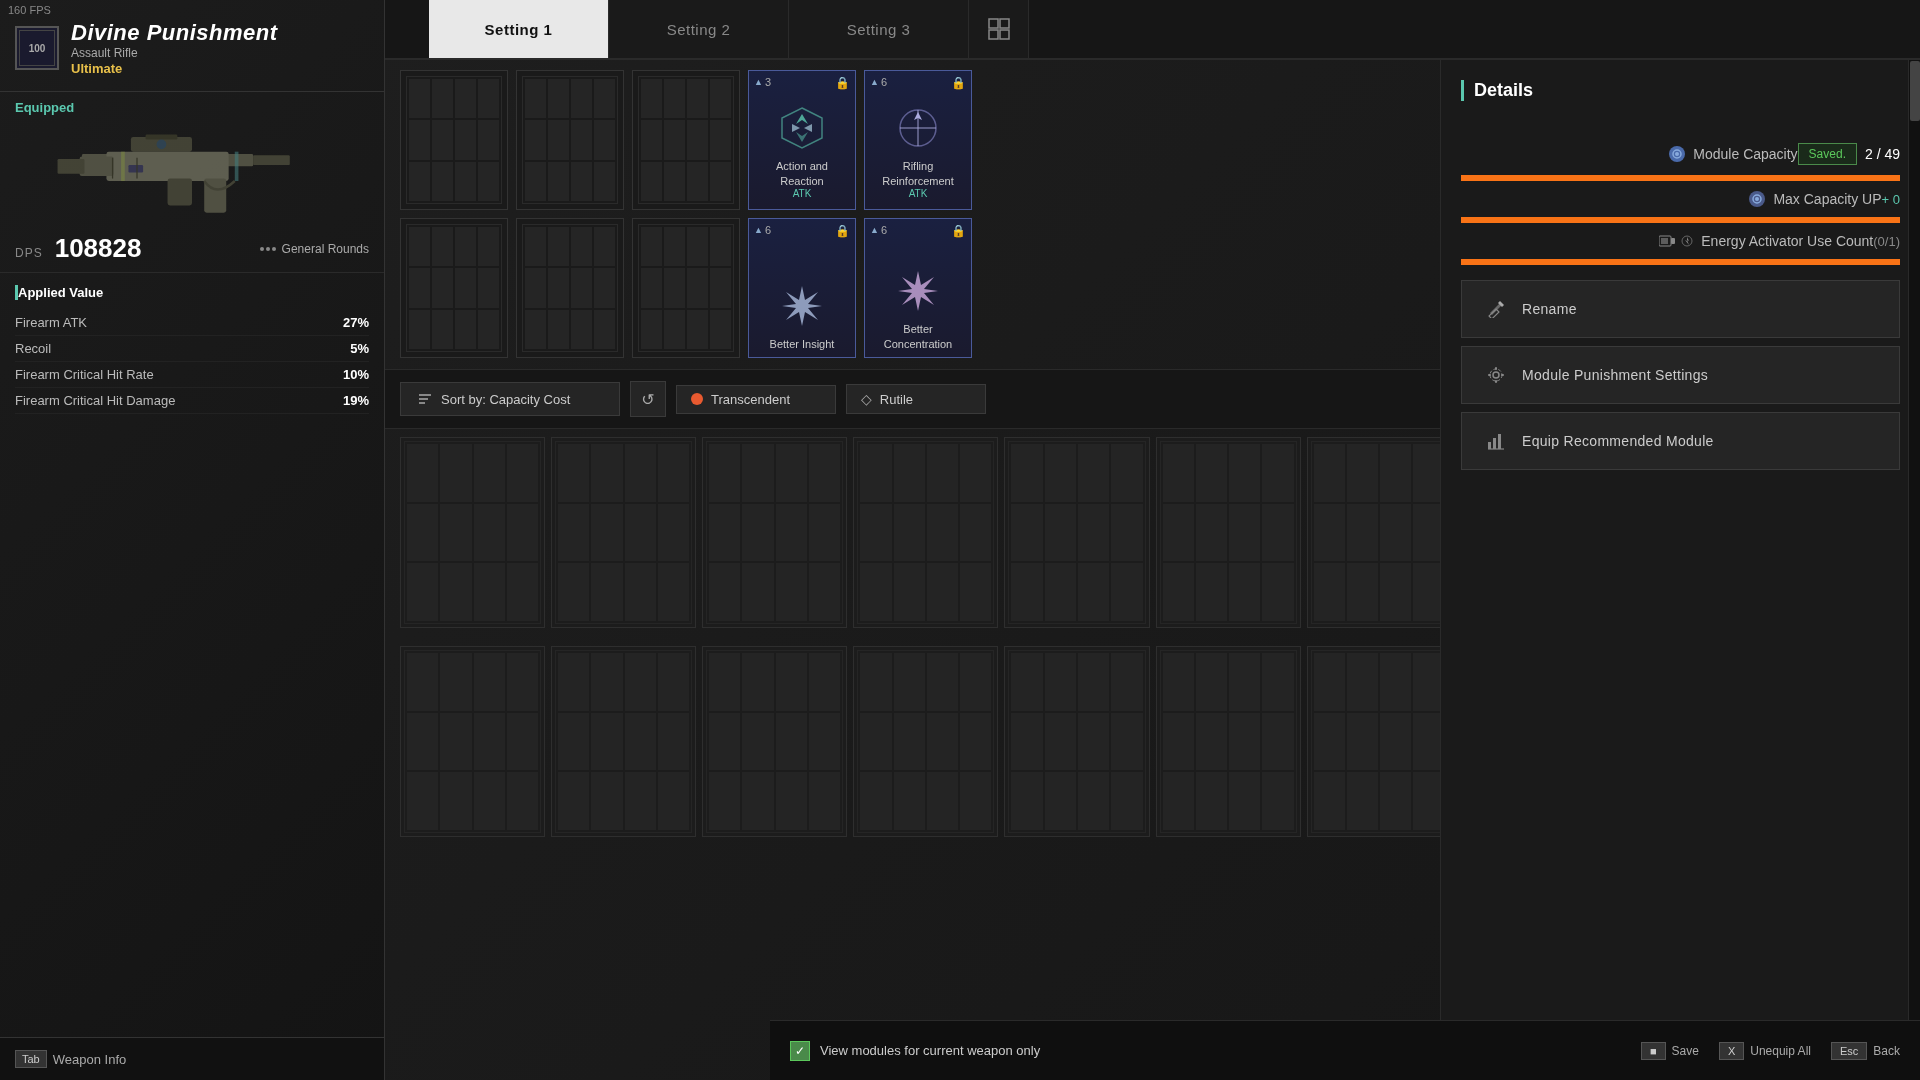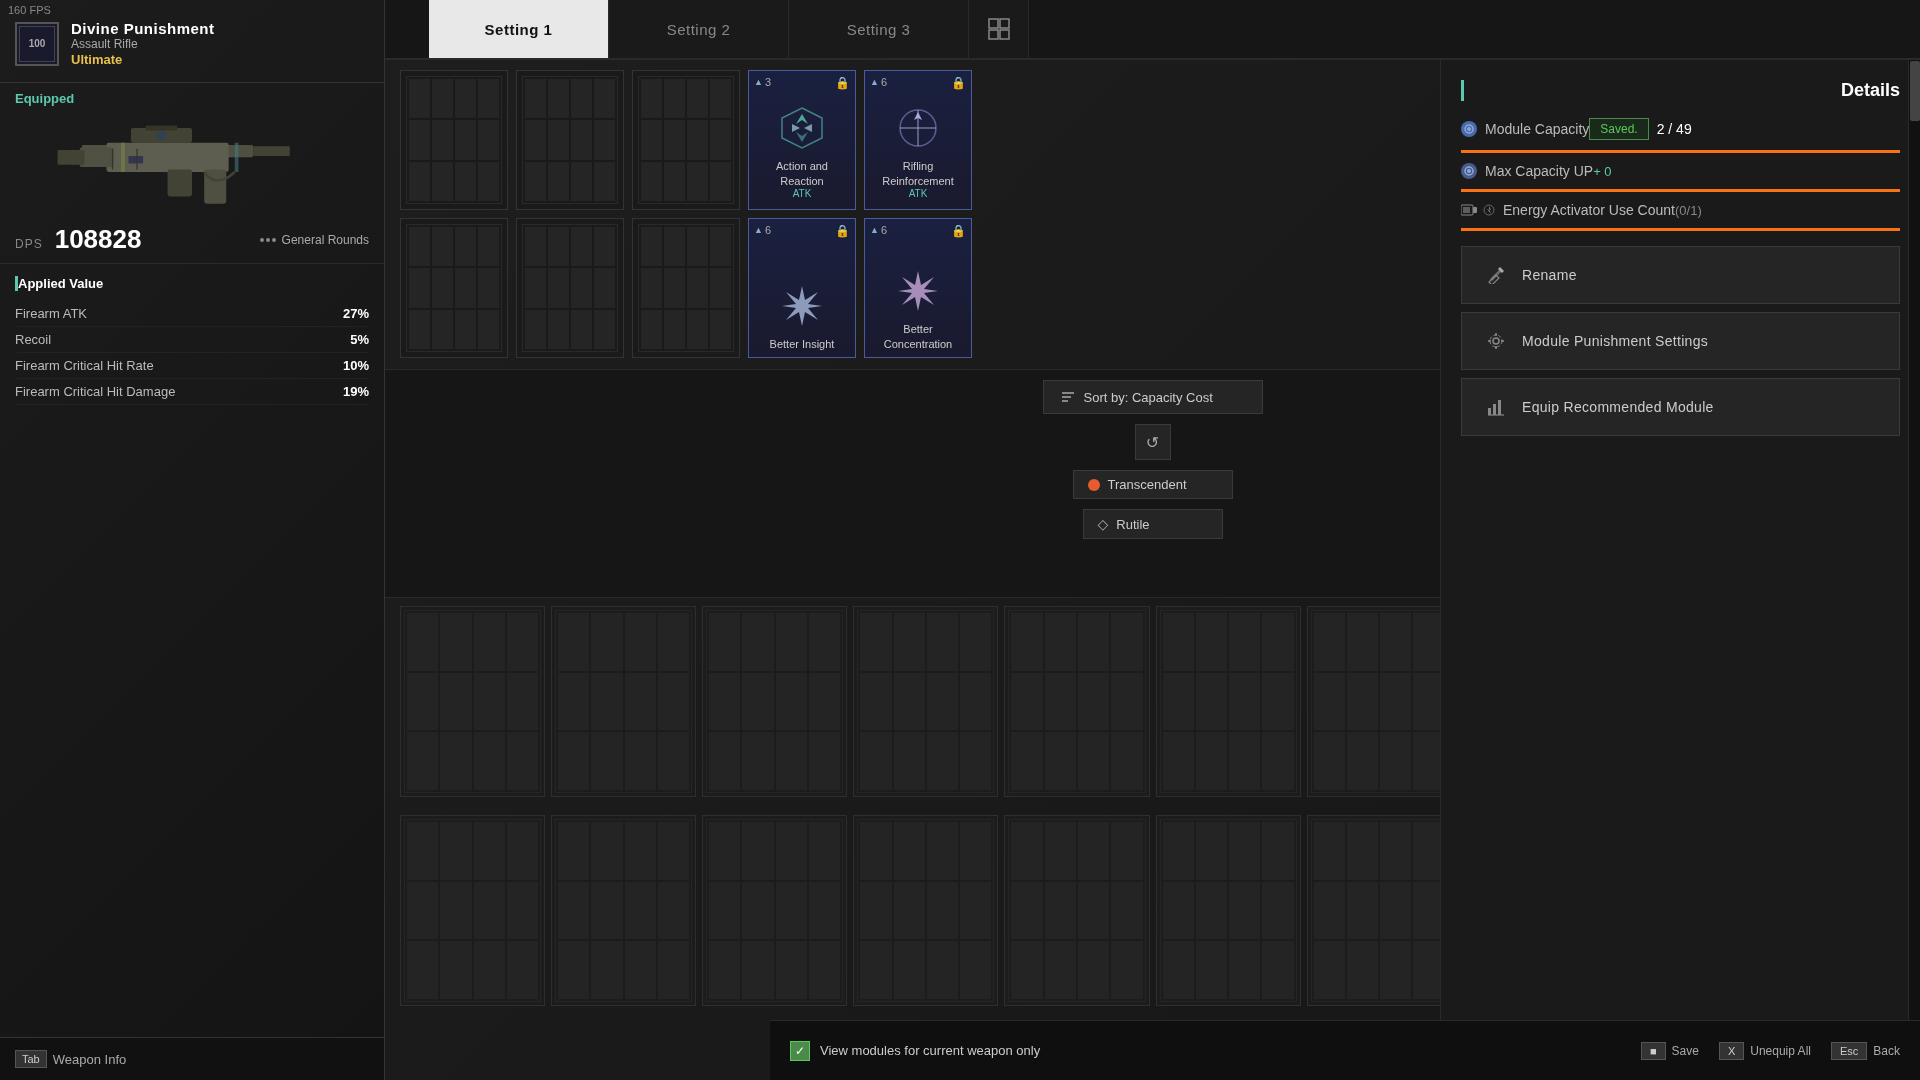--- a/index.html
+++ b/index.html
@@ -62,24 +62,25 @@
       content: '';
       position: absolute;
       top: 2px;
       left: 2px;
       right: 2px;
       bottom: 2px;
       border: 1px solid #444;
     }
 
     .weapon-info h2 {
-      font-size: 15px;
+      font-size: 22px;
       font-weight: bold;
       color: #fff;
       letter-spacing: 0.5px;
+      font-style: italic;
     }
 
     .weapon-info .weapon-type {
       font-size: 12px;
       color: #aaa;
     }
 
     .weapon-info .weapon-rarity {
       font-size: 13px;
       color: #e8c04a;
@@ -247,30 +248,29 @@
       border-left: 1px solid #2a2a2a;
       padding: 20px;
     }
 
     .details-title {
       font-size: 18px;
       color: #fff;
       font-weight: bold;
       border-left: 3px solid #5bc8af;
       padding-left: 10px;
-      margin-bottom: 7px;
-      text-align: right;
+      margin-bottom: 32px;
     }
 
     .detail-row {
       display: flex;
       align-items: center;
-      justify-content: flex-start;
+      justify-content: flex-end;
       padding: 10px 0;
-      border-bottom: 3px solid #f97316;
+      border-bottom: 6px solid #f97316;
     }
 
     .detail-label {
       display: flex;
       align-items: center;
       gap: 8px;
       font-size: 14px;
       color: #bbb;
     }
 
@@ -658,21 +658,20 @@
       padding: 0 4px;
     }
 
     .filter-search-bar {
       display: flex;
       align-items: center;
       gap: 10px;
       padding: 10px 15px;
       background: #161616;
       border-bottom: 1px solid #2a2a2a;
-      flex-direction: column;
     }
 
     .bottom-checkbox-bar {
       position: absolute;
       bottom: 0;
       left: 385px;
       width: calc(1920px - 385px - 480px);
       height: 60px;
       background: #0f0f0f;
       border-top: 1px solid #2a2a2a;

